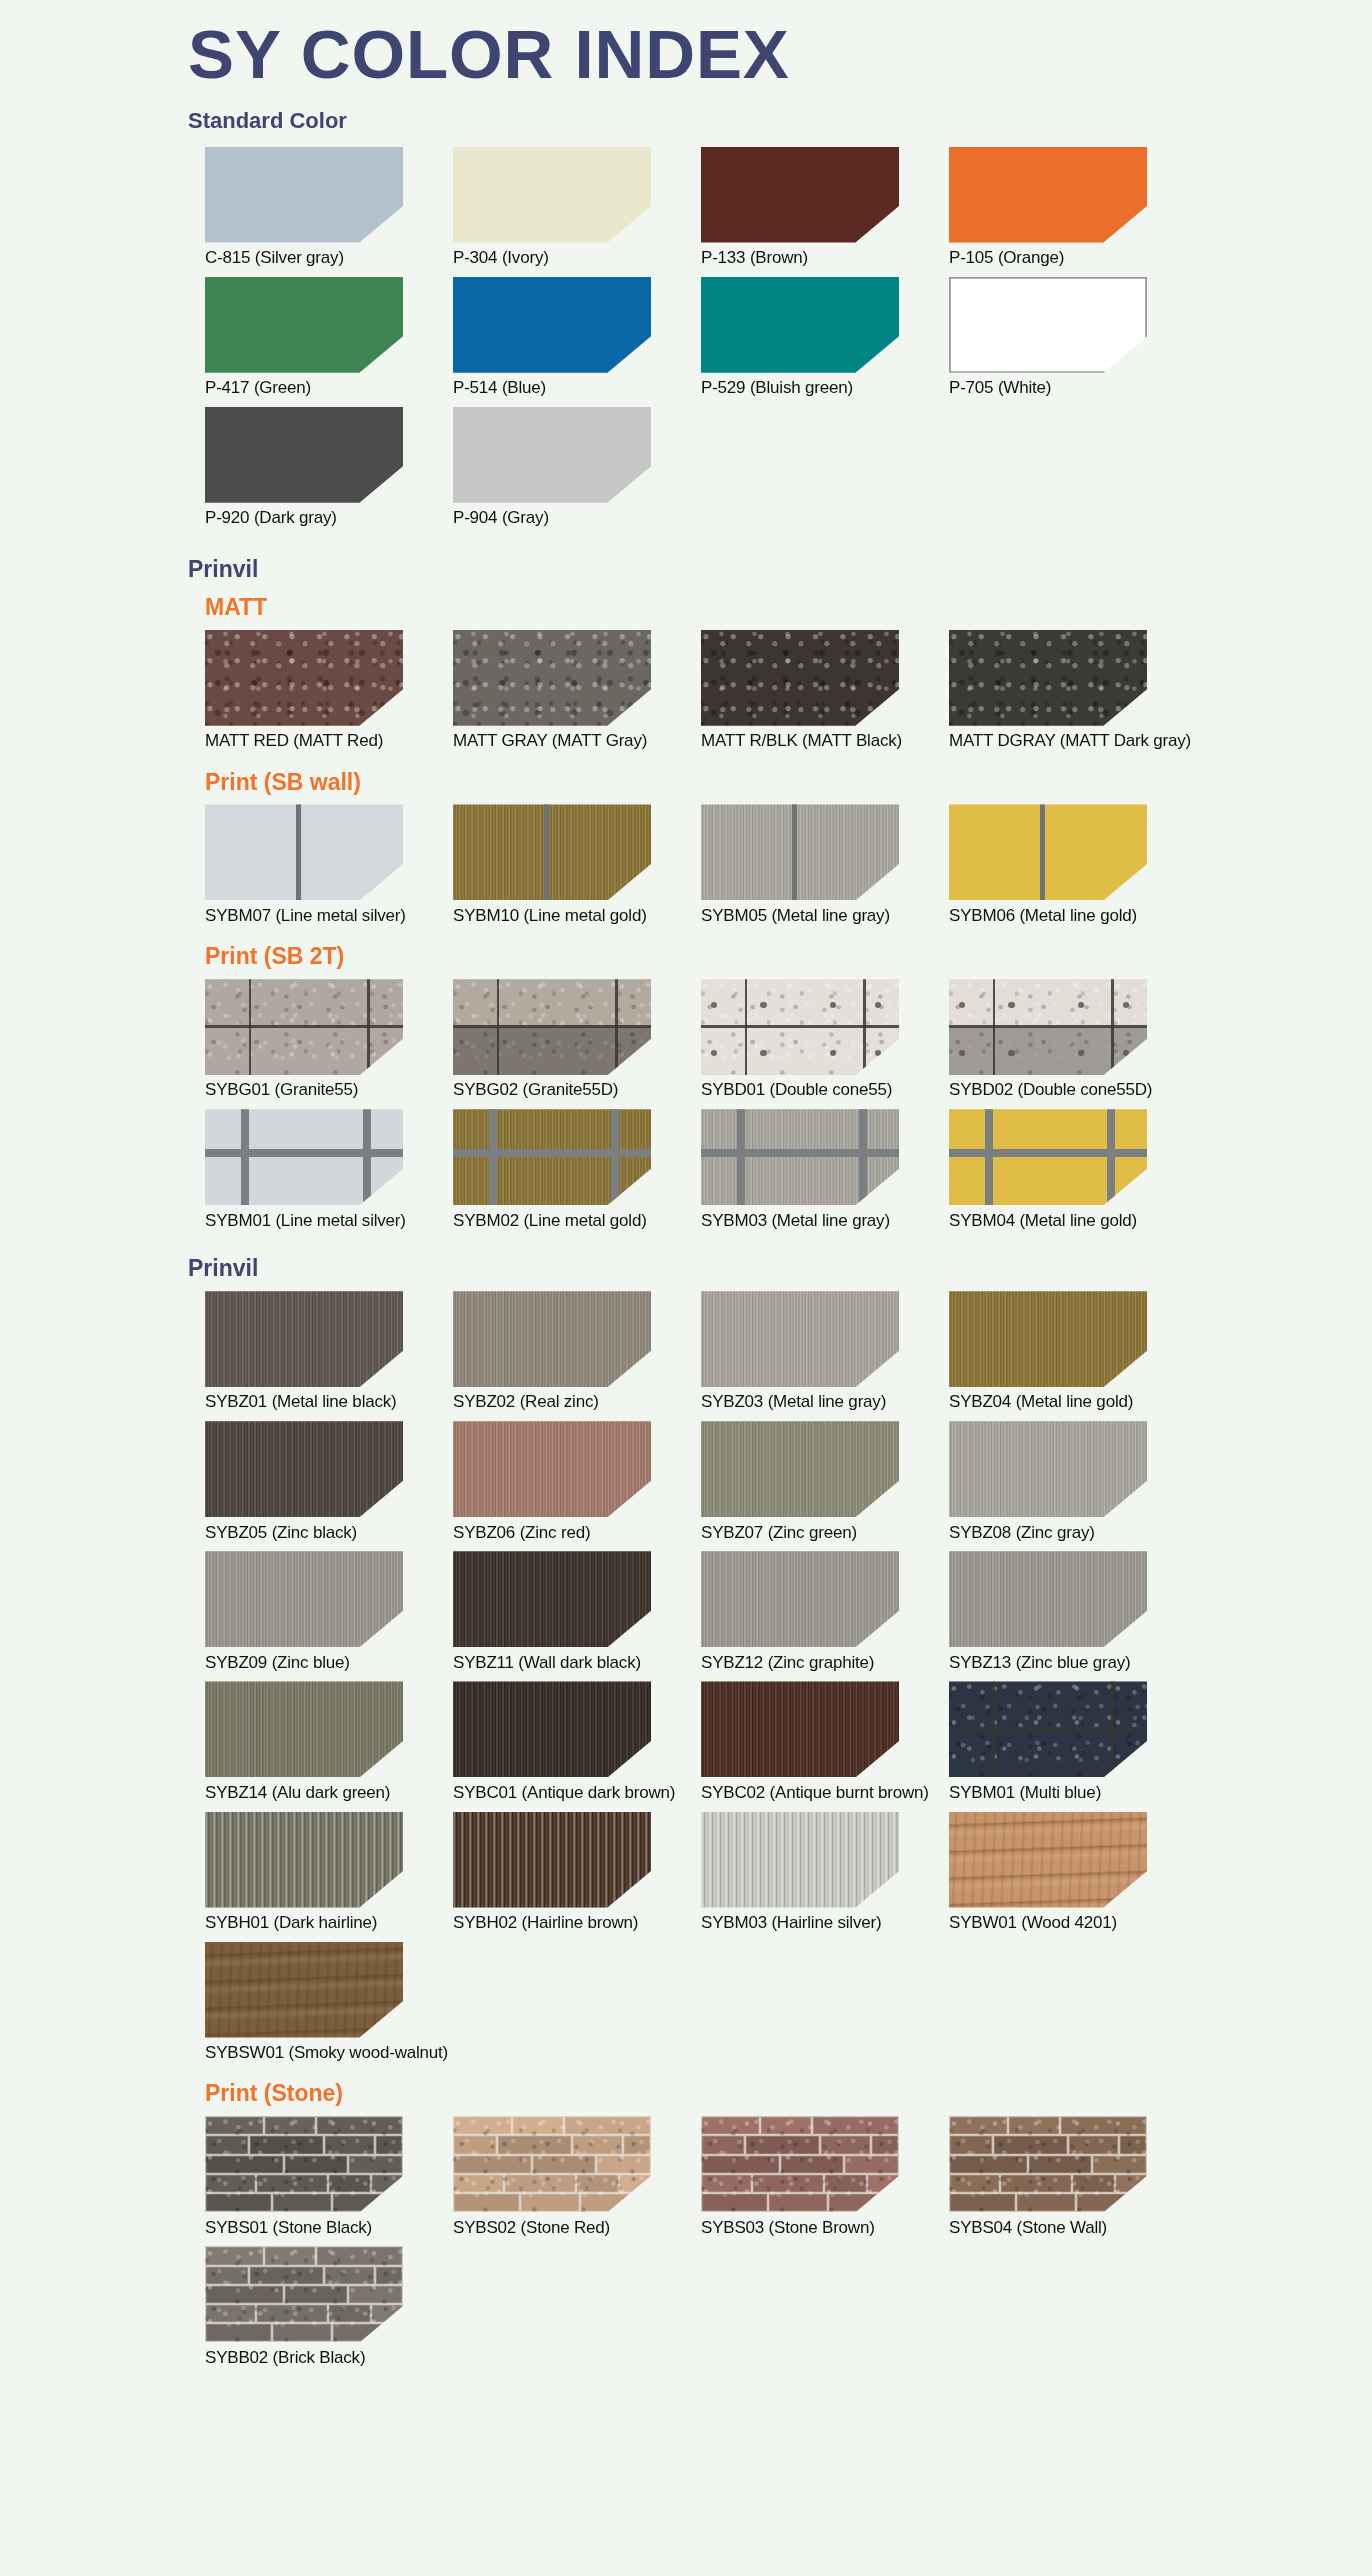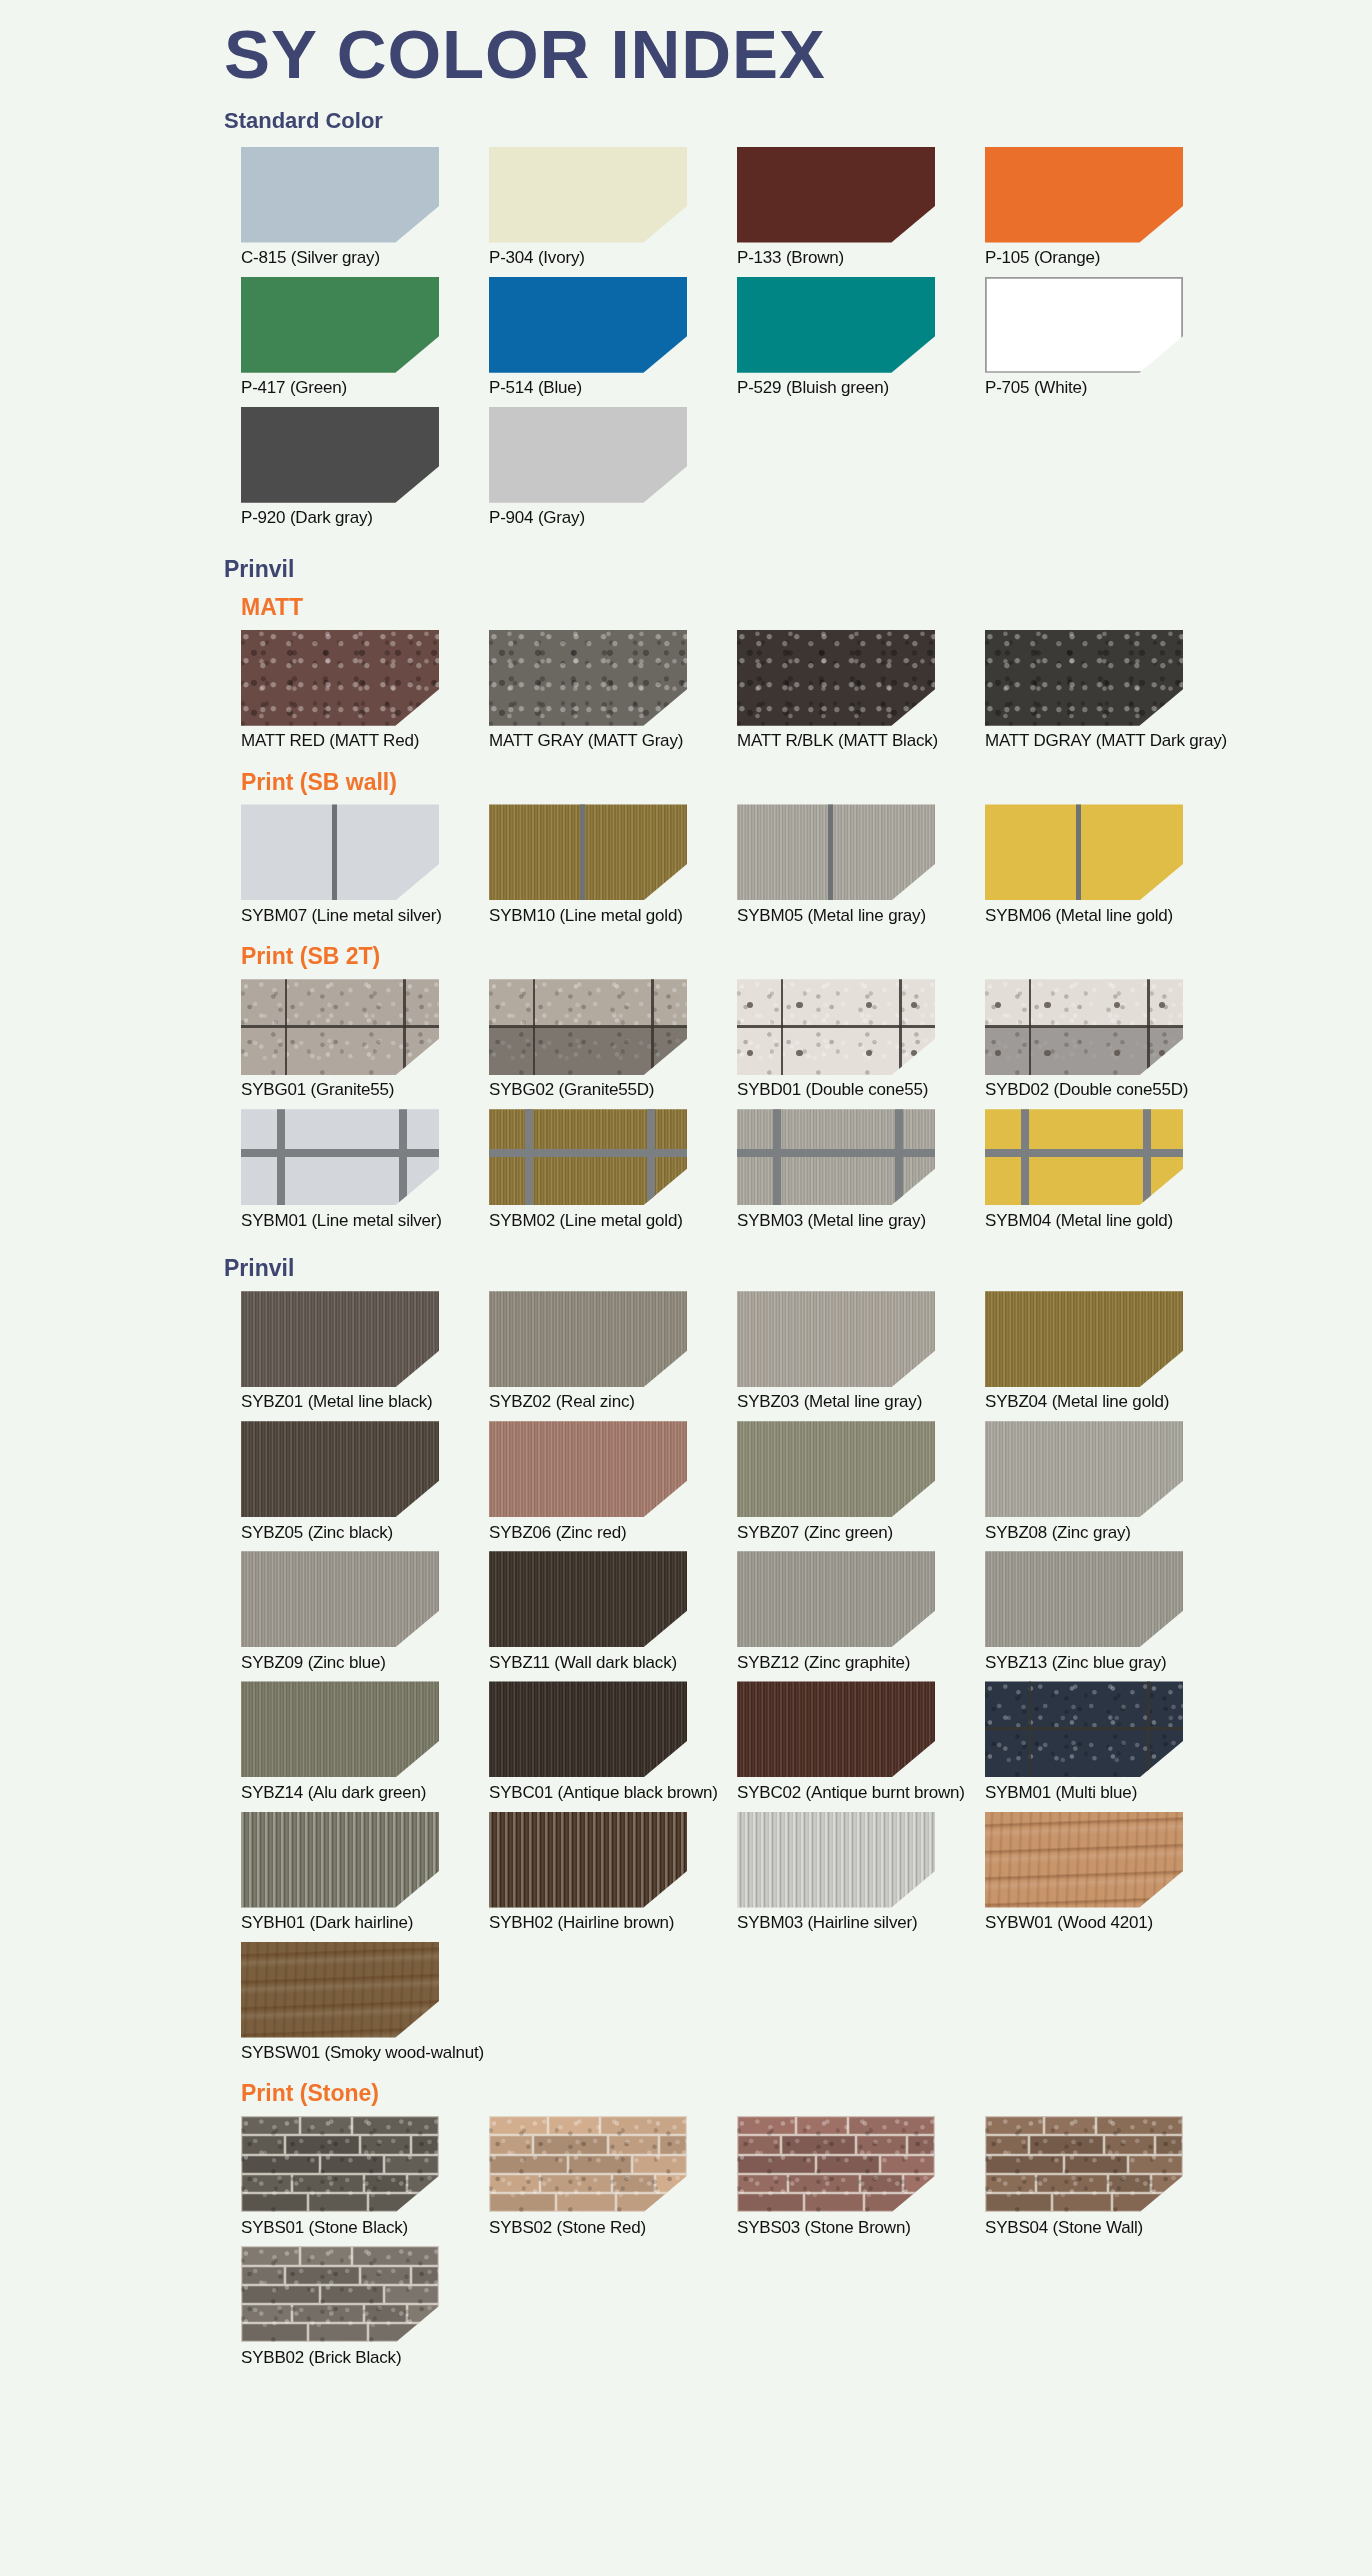--- a/index.html
+++ b/index.html
@@ -3,21 +3,21 @@
 <meta charset="utf-8">
 <style>
   * { box-sizing: border-box; margin: 0; padding: 0; }
   html, body {
     width: 1373px;
     background: #f1f6f0;
     font-family: "Liberation Sans", sans-serif;
   }
   body { padding: 0 0 53px 0; }
 
-  .page { width: 1158px; position: relative; margin-left: 36px; }
+  .page { width: 1158px; position: relative; }
 
   
   .title {
     color: #3d4570;
     font-size: 69px;
     font-weight: bold;
     letter-spacing: 0.9px;
     padding: 17.7px 0 0 188px;
     line-height: 1.08;
   }
@@ -466,21 +466,21 @@
       <div class="cell">
         <div class="sw clip" style="background: rgb(120, 119, 99);">
           <div class="sw-inner tx-brush"></div>
         </div>
         <div class="sw-label">SYBZ14 (Alu dark green)</div>
       </div>
       <div class="cell">
         <div class="sw clip" style="background: rgb(51, 42, 34);">
           <div class="sw-inner tx-brush"></div>
         </div>
-        <div class="sw-label">SYBC01 (Antique black brown)</div>
+        <div class="sw-label">SYBC01 (Antique dark brown)</div>
       </div>
       <div class="cell">
         <div class="sw clip" style="background: rgb(74, 42, 32);">
           <div class="sw-inner tx-brush"></div>
         </div>
         <div class="sw-label">SYBC02 (Antique burnt brown)</div>
       </div>
       <div class="cell">
         <div class="sw clip" style="background: rgb(44, 53, 68);">
           <div class="sw-inner tx-granite"></div>

